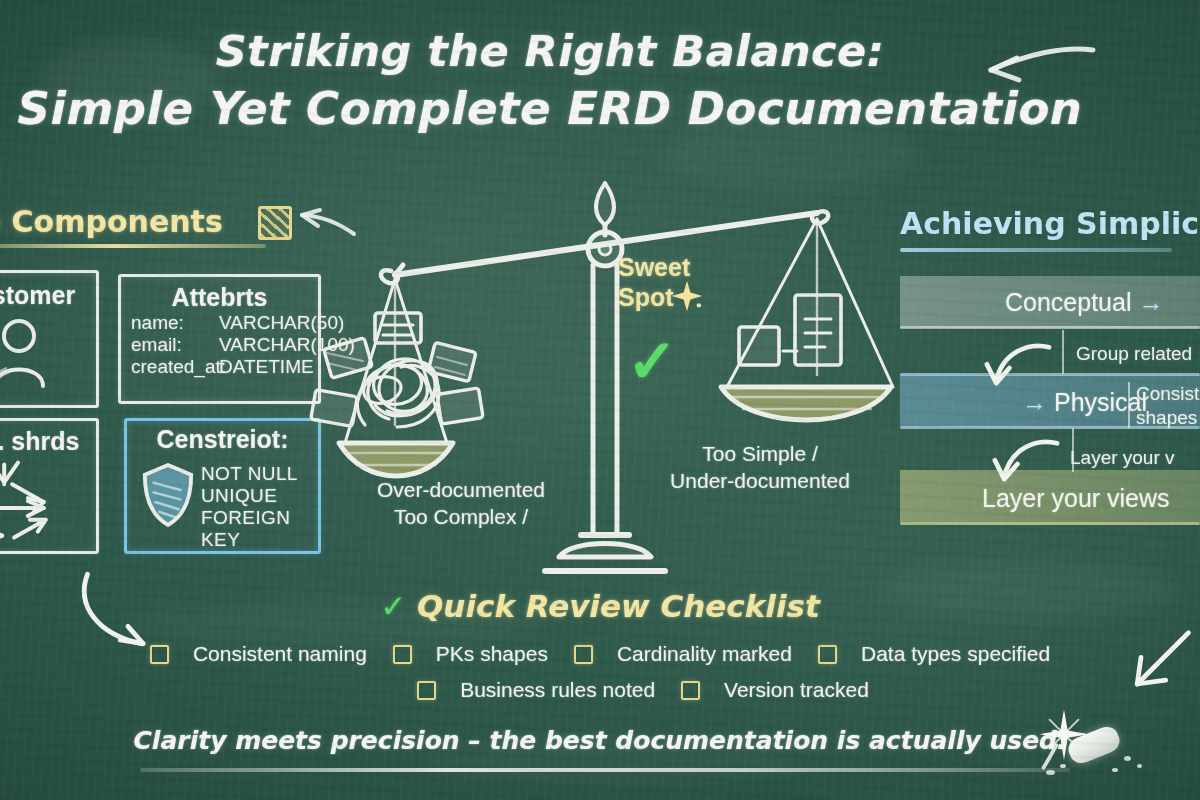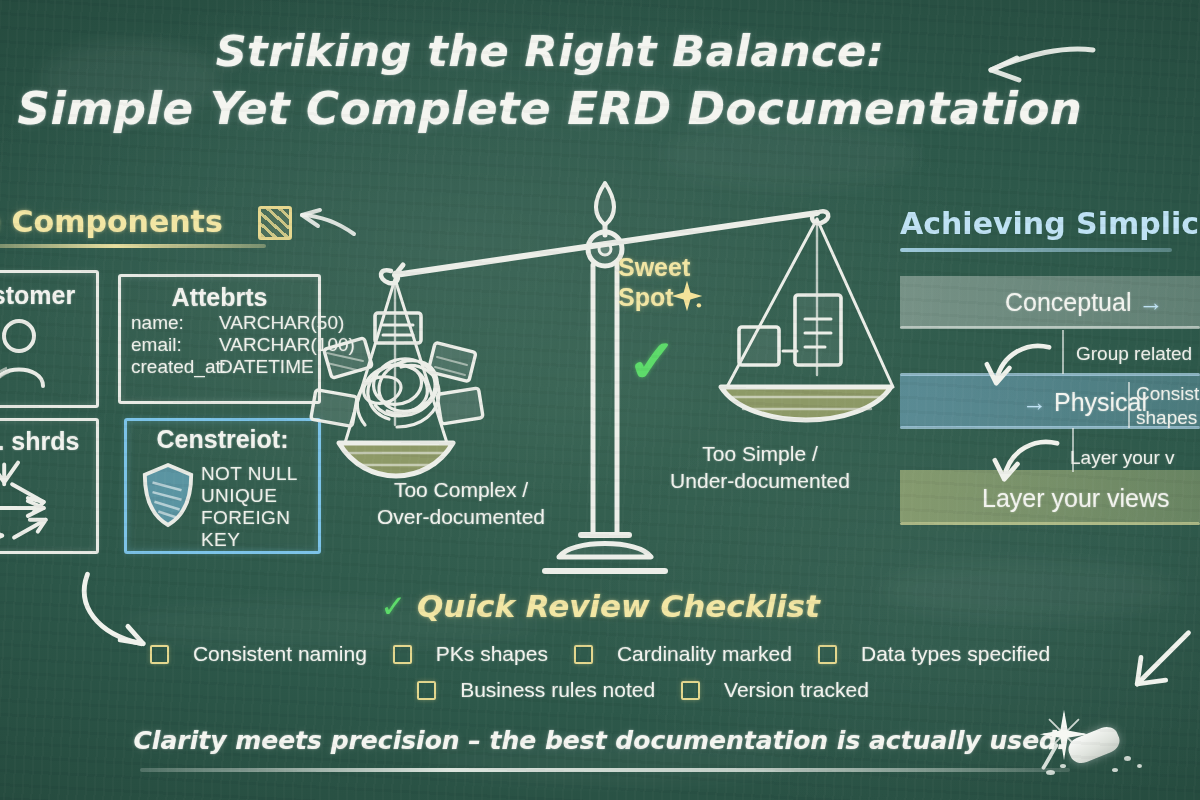--- a/index.html
+++ b/index.html
@@ -277,22 +277,22 @@
       <span>Spot</span>
       <svg viewBox="0 0 40 40" style="position:absolute; left:52px; top:-3px; width:34px; height:34px;">
         <path d="M20 2 L24 16 L38 20 L24 24 L20 38 L16 24 L2 20 L16 16 Z" fill="#f4e39a"></path>
         <circle cx="34" cy="31" r="2.6" fill="#f4e39a"></circle>
       </svg>
     </div>
   </div>
   <div id="sweet-check" class="green">✓</div>
 
   <div class="scale-caption" style="left:366px; top:476px; width:190px;">
+    <div>Over-documented</div>
     <div>Too Complex /</div>
-    <div>Over-documented</div>
   </div>
   <div class="scale-caption" style="left:655px; top:440px; width:210px;">
     <div>Too Simple /</div>
     <div>Under-documented</div>
   </div>
 
   <div class="panel-head" id="right-head">Achieving Simplicit</div>
   <div class="head-underline" id="right-head-ul"></div>
 
   <div class="band" style="top:276px; height:52px; background:linear-gradient(90deg,rgba(214,219,212,.42),rgba(214,219,212,.30));"></div>

